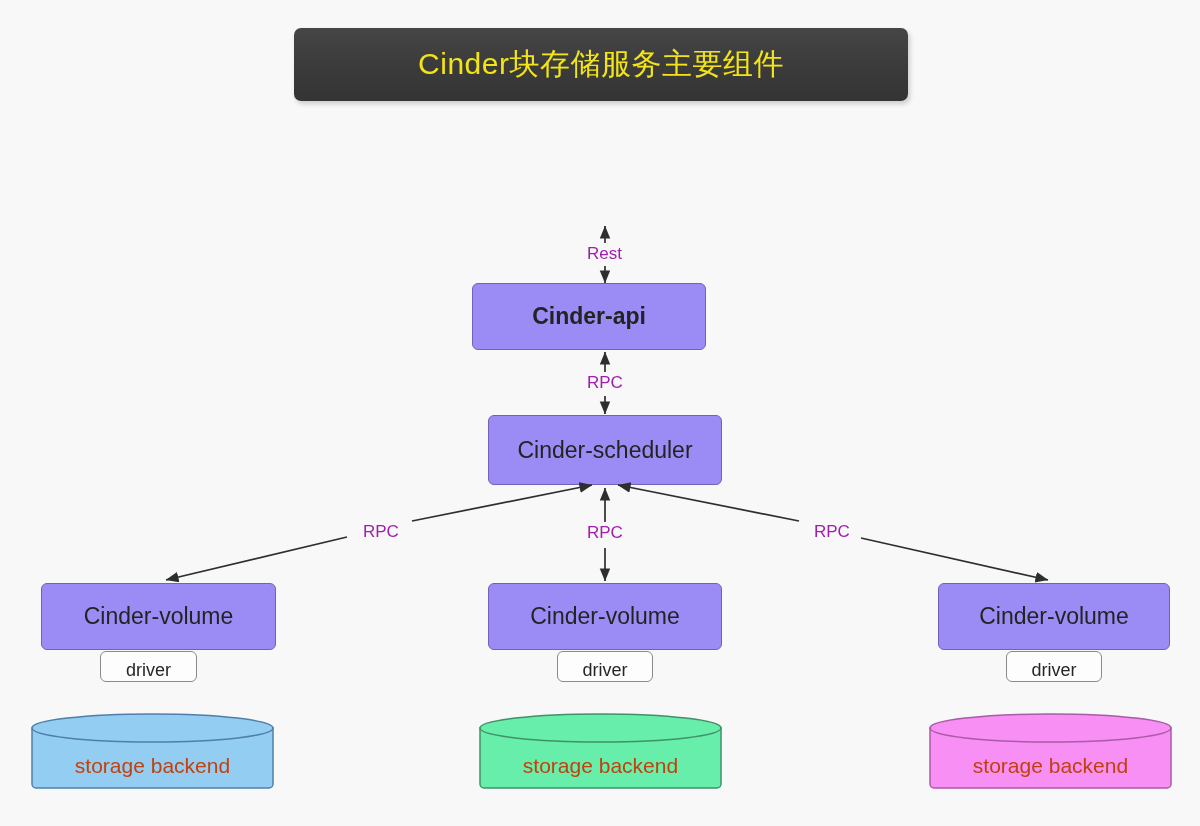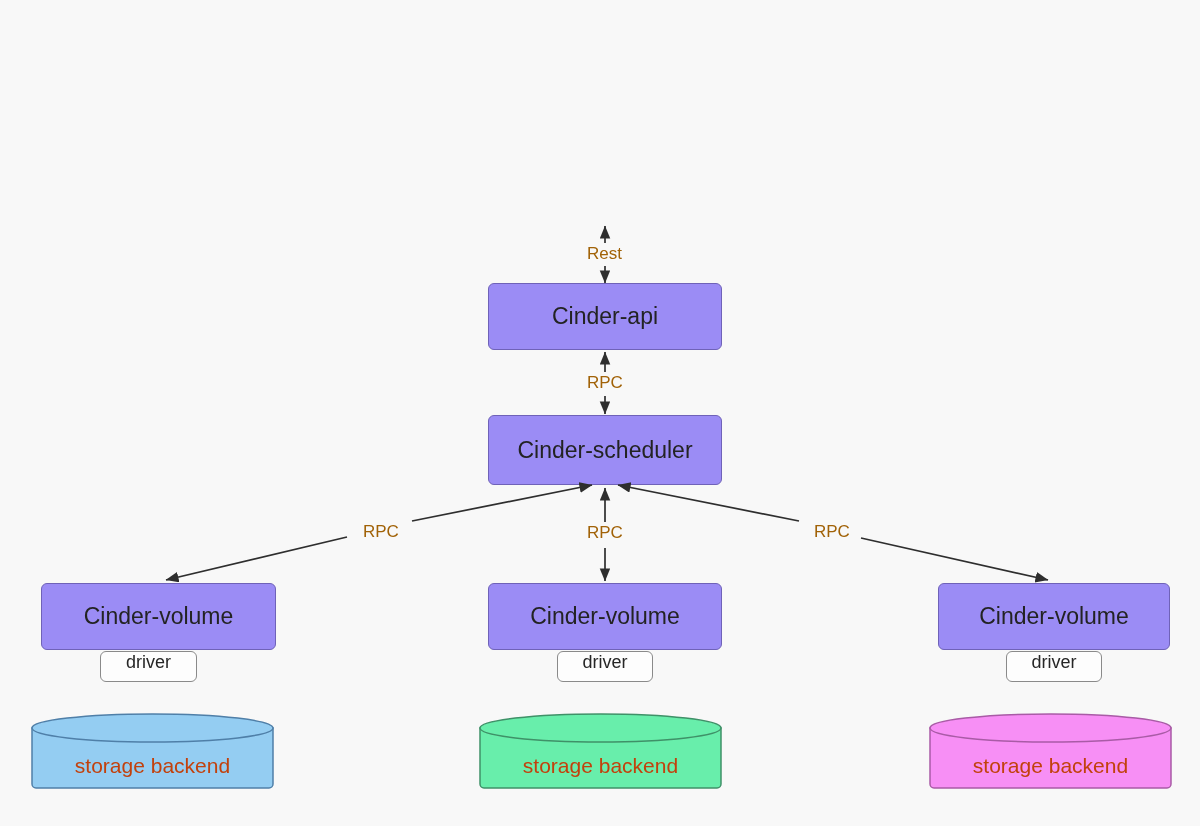--- a/index.html
+++ b/index.html
@@ -58,21 +58,21 @@
   }
 
   
   .chip {
     position: absolute;
     box-sizing: border-box;
     background: #fdfdfd;
     border: 1.3px solid #8a8a8a;
     border-radius: 6px;
     display: flex;
-    align-items: flex-start;
+    align-items: flex-end;
     justify-content: center;
     color: #262626;
     font-size: 18px;
     z-index: 5;
   }
 
   
   .cyl {
     position: absolute;
   }
@@ -85,21 +85,21 @@
     color: #c2410c;
     font-size: 21px;
     white-space: nowrap;
     pointer-events: none;
   }
 
   
   .edge-label {
     position: absolute;
     background: #f8f8f8;
-    color: #a16207;
+    color: #a21caf;
     font-size: 17px;
     padding: 0 3px;
     white-space: nowrap;
     z-index: 4;
   }
 
   #edges {
     position: absolute;
     left: 0;
     top: 0;
@@ -107,20 +107,23 @@
     height: 826px;
     pointer-events: none;
     z-index: 2;
   }
 </style>
 </head>
 <body>
 
 <div id="canvas">
 
+  <div class="title-banner">
+    <span class="title-text">Cinder块存储服务主要组件</span>
+  </div>
 
   <svg id="edges" viewBox="0 0 1200 826" width="1200" height="826">
     <defs>
       <marker id="ah" markerWidth="9" markerHeight="9" refX="7.4" refY="3.1" orient="auto" markerUnits="strokeWidth">
         <path d="M0,0 L7.6,3.1 L0,6.2 z" fill="#2e2e2e"></path>
       </marker>
     </defs>
     <g stroke="#2e2e2e" stroke-width="1.7" fill="none">
 
       <line x1="605" y1="243" x2="605" y2="226" marker-end="url(#ah)"></line>
@@ -140,21 +143,21 @@
     </g>
   </svg>
 
   <div class="edge-label" style="left:584px; top:244px;">Rest</div>
   <div class="edge-label" style="left:584px; top:373px;">RPC</div>
   <div class="edge-label" style="left:584px; top:523px;">RPC</div>
   <div class="edge-label" style="left:360px; top:522px;">RPC</div>
   <div class="edge-label" style="left:811px; top:522px;">RPC</div>
 
 
-  <div class="node" style="left:488px; top:283px; width:234px; height:67px;">
+  <div class="node" style="left:472px; top:283px; width:234px; height:67px;font-weight:bold;">
     <span>Cinder-api</span>
   </div>
 
   <div class="node" style="left:488px; top:415px; width:234px; height:70px;align-items:center;">
     <span>Cinder-scheduler</span>
   </div>
 
   <div class="node" style="left:41px; top:583px; width:235px; height:67px;">
     <span>Cinder-volume</span>
   </div>

